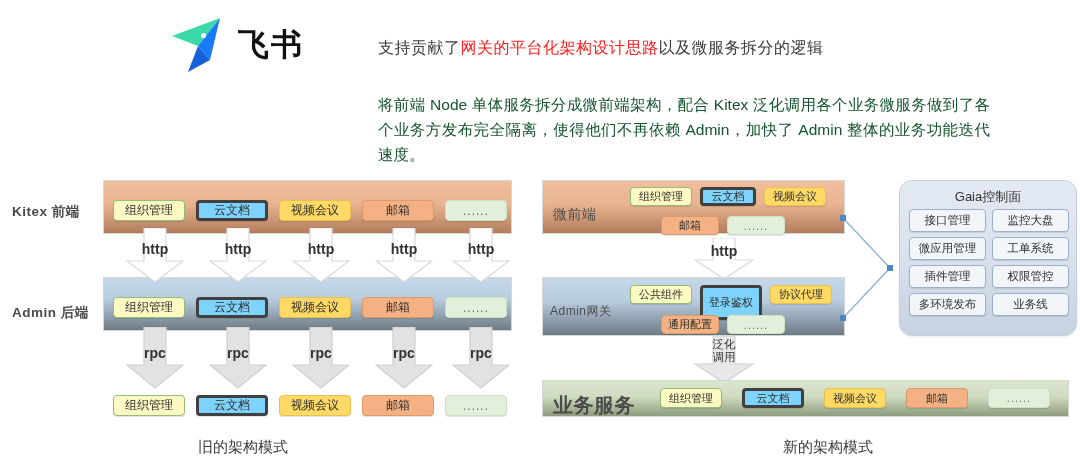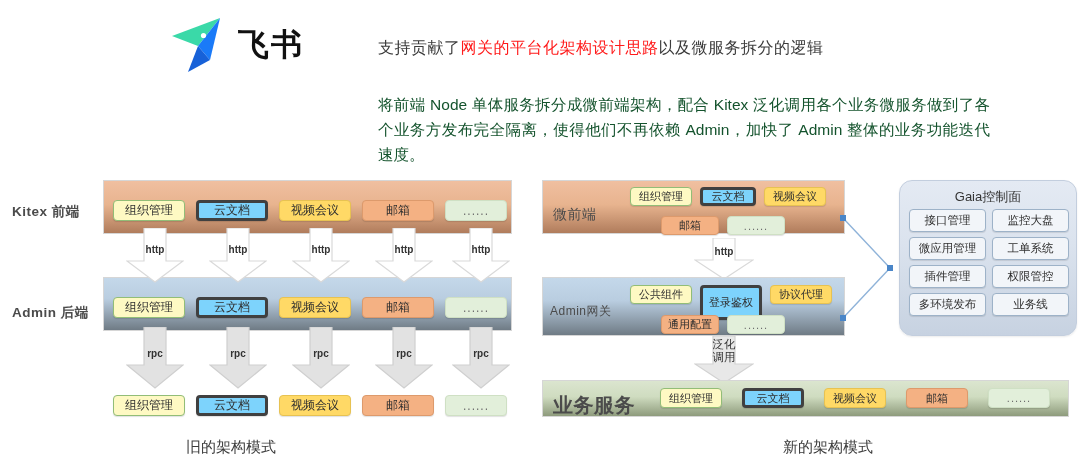--- a/index.html
+++ b/index.html
@@ -42,21 +42,21 @@
         box-shadow:0 1px 1px rgba(0,0,0,.12);}
   .c-green {background:#fef9c3;border:1px solid #92bd77;}
   .c-blue  {background:#7dd3fc;border:3px solid #404040;}
   .c-yellow{background:#ffd966;border:1px solid #e7c252;}
   .c-orange{background:#f4b183;border:1px solid #dd9a6c;}
   .c-pale  {background:#e2efda;border:1px solid #cfe0c4;color:#6d6d6d;letter-spacing:1px;}
 
   
   .arrow{position:absolute;}
   .arrow svg{display:block;}
-  .arrow-lbl{position:absolute;font-size:10px;font-weight:700;color:#333;
+  .arrow-lbl{position:absolute;font-size:14px;font-weight:700;color:#333;
              text-align:center;white-space:nowrap;line-height:13px;}
   .arrow-lbl.two{font-weight:400;font-size:11.5px;}
 
   
   .gaia{position:absolute;left:891px;top:180px;width:178px;height:156px;
         border-radius:13px;border:1px solid #c3cede;box-sizing:border-box;
         background:linear-gradient(180deg,#e4eaf3 0%,#dbe3ee 40%,#c7d2e1 100%);
         box-shadow:0 1px 2px rgba(0,0,0,.08);margin-left:8px;}
   .gaia-title{position:absolute;left:0;right:0;top:7px;text-align:center;
               font-size:13px;color:#333;}
@@ -181,21 +181,21 @@
   </div>
   <div class="arrow-lbl" style="left:375px;top:347px;width:58px;">rpc</div>
 
   <div class="arrow" style="left:452px;top:327px;">
     <svg width="58" height="62" viewBox="0 0 58 62">
         <polygon points="18,0 40,0 40,38 57,38 29,61 1,38 18,38" fill="#e2e2e2" stroke="#cfcfcf" stroke-width="1.2"></polygon>
       </svg>
   </div>
   <div class="arrow-lbl" style="left:452px;top:347px;width:58px;">rpc</div>
 
-  <div class="caption" style="left:186px;top:438px;">旧的架构模式</div>
+  <div class="caption" style="left:198px;top:438px;">旧的架构模式</div>
 
   <div class="band band-orange" style="left:542px;top:180px;width:303px;height:54px;"></div>
   <div class="row-label" style="left:553px;top:206px;font-weight:400;font-size:14px;">微前端</div>
 
   <div class="chip c-green" style="left:630px;top:187px;width:62px;height:19px;font-size:11px;">组织管理</div>
   <div class="chip c-blue" style="left:700px;top:187px;width:56px;height:19px;font-size:11px;">云文档</div>
   <div class="chip c-yellow" style="left:764px;top:187px;width:62px;height:19px;font-size:11px;">视频会议</div>
   <div class="chip c-orange" style="left:661px;top:216px;width:58px;height:19px;font-size:11px;">邮箱</div>
   <div class="chip c-pale" style="left:727px;top:216px;width:58px;height:19px;font-size:11px;">......</div>
 

